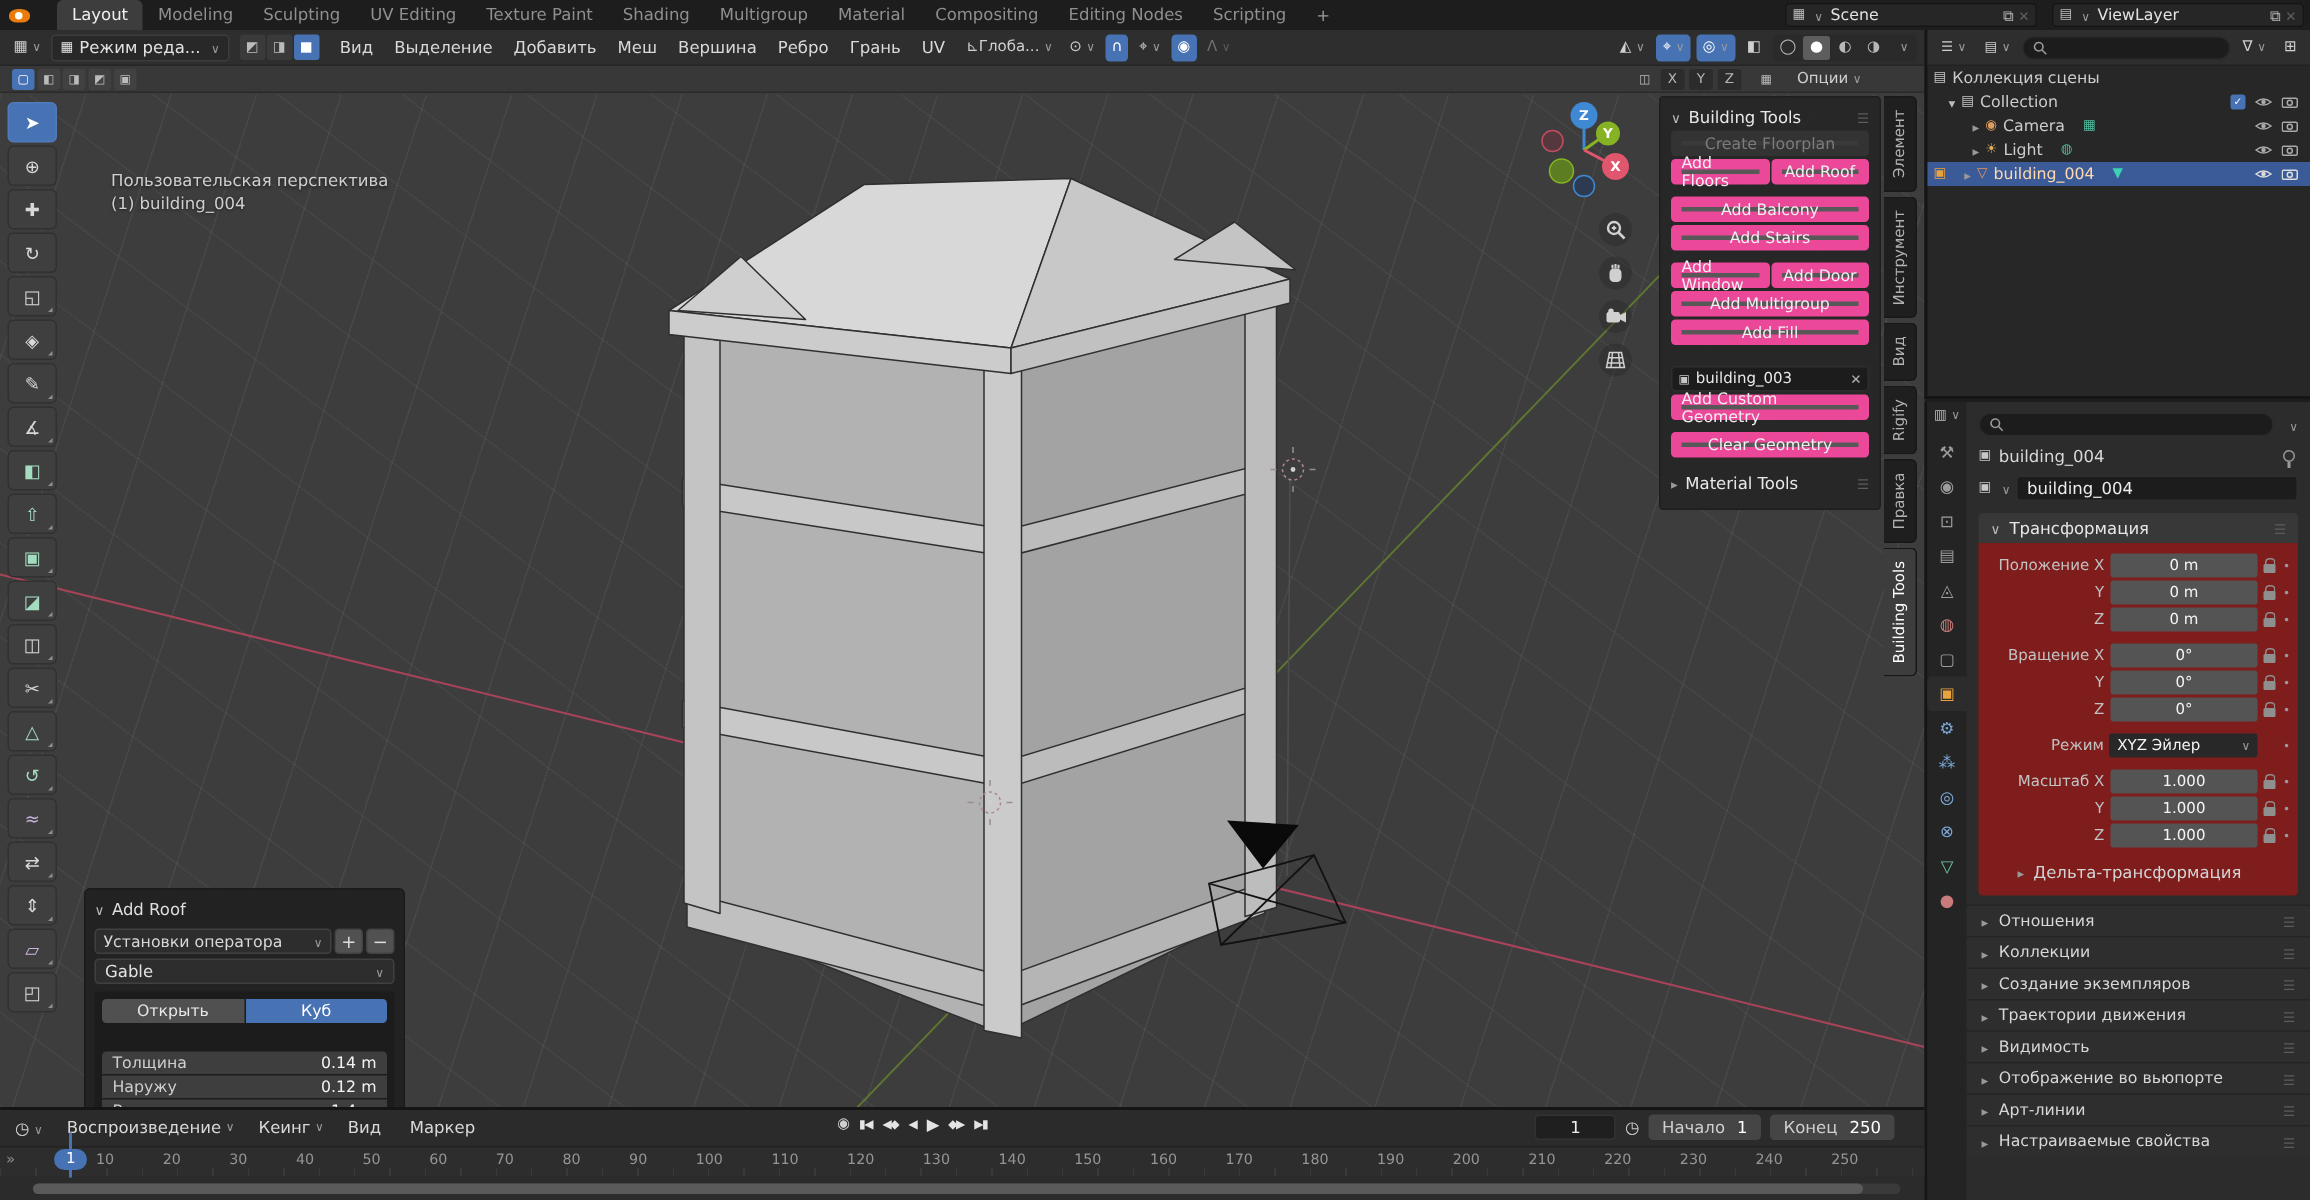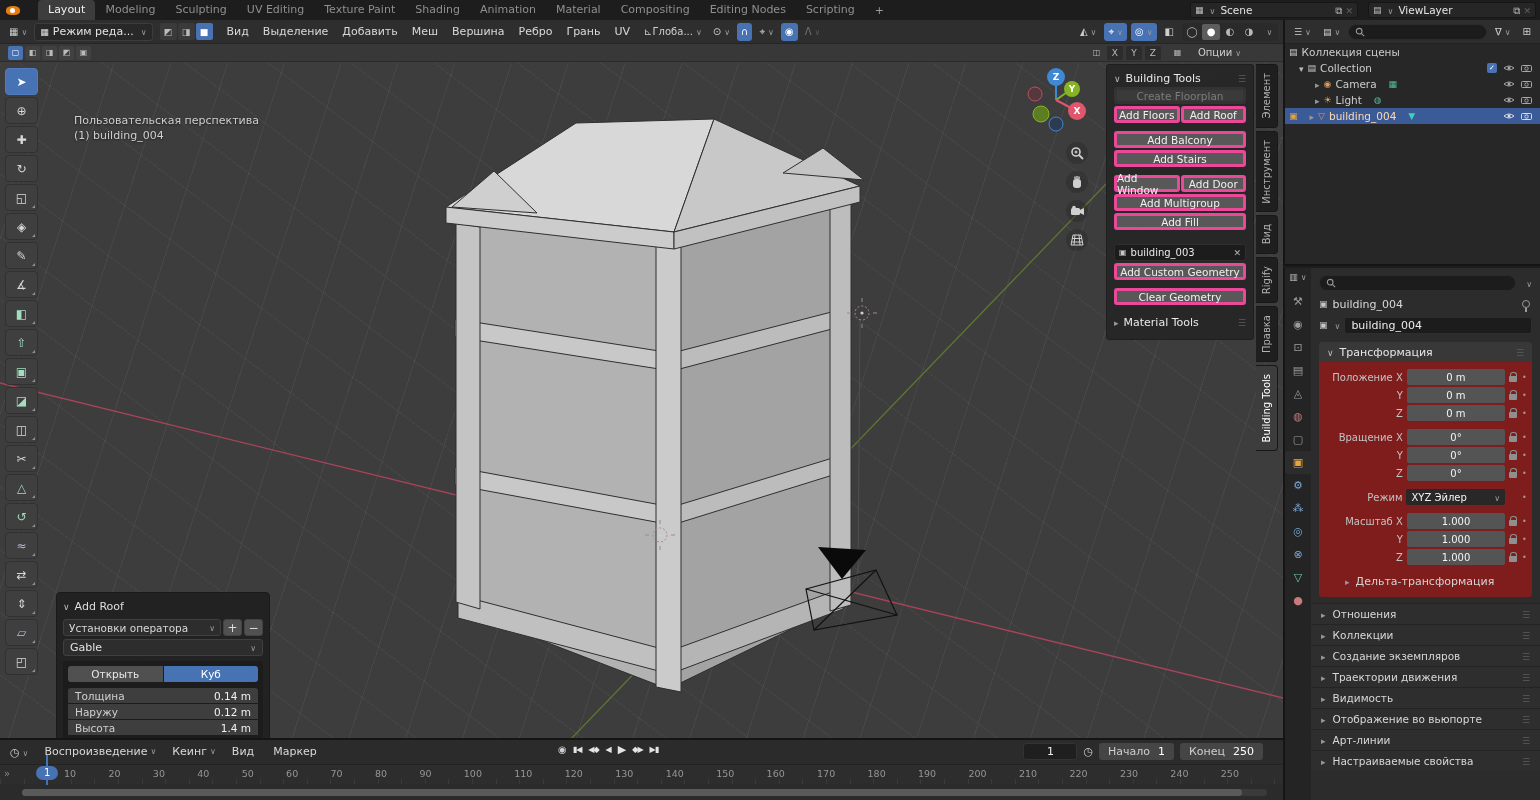--- a/index.html
+++ b/index.html
@@ -69,21 +69,21 @@
 
 
 .gizmo{position:absolute;left:1022px;top:46px}
 .navcol{position:absolute;left:1066px;top:122px;display:flex;flex-direction:column;gap:7px;align-items:center}
 .navbtn{width:22px;height:22px;border-radius:50%;display:flex;align-items:center;justify-content:center;background:rgba(40,40,40,.4)}
 
 
 .npanel{position:absolute;left:1106px;top:44px;width:148px;background:rgba(38,38,38,.96);border:1px solid #1e1e1e;border-radius:3px;padding:4px 7px 8px}
 .np-hdr{display:flex;align-items:center;gap:5px;height:18px;color:#e8e8e8}
 .np-hdr .title{flex:1}
-.npbtn{height:17px;background:#585858;border:3px solid #ec4899;border-radius:3px;display:flex;align-items:center;justify-content:center;color:#f0f0f0;font-size:10.5px;margin-bottom:2px}
+.npbtn{height:17px;background:#585858;border:7px solid #ec4899;border-radius:3px;display:flex;align-items:center;justify-content:center;color:#f0f0f0;font-size:10.5px;margin-bottom:2px}
 .npbtn.disabled{background:#3a3a3a;border-color:#333;color:#7c7c7c}
 .np-row{display:flex;gap:1px;margin-bottom:2px}
 .np-row .npbtn{flex:1;margin-bottom:0}
 .np-gap{height:6px}
 .np-field{height:17px;background:#1c1c1c;border:1px solid #2e2e2e;border-radius:3px;display:flex;align-items:center;gap:4px;padding:0 4px;margin-bottom:2px}
 .np-field .fico{font-size:8px;color:#c7c7c7}
 .np-field .ftext{flex:1;color:#e8e8e8;font-size:10px}
 
 
 .vtabs{position:absolute;left:1256px;top:44px;width:25px;display:flex;flex-direction:column;gap:3px}
@@ -94,21 +94,21 @@
 
 .oppanel{position:absolute;left:56px;top:572px;width:214px;background:rgba(32,32,32,.93);border:1px solid #1a1a1a;border-radius:4px;padding:5px 6px 6px}
 .op-hdr{display:flex;align-items:center;gap:5px;height:16px;color:#dedede;margin-bottom:5px}
 .op-row{display:flex;gap:2px;margin-bottom:3px}
 .op-preset{flex:1;height:17px;background:#2d2d2d;border:1px solid #404040;border-radius:3px;display:flex;align-items:center;padding:0 5px;color:#d8d8d8}
 .op-preset span:first-child{flex:1;font-size:10.5px}
 .op-sq{width:19px;height:17px;background:#515151;border:1px solid #434343;border-radius:3px;display:flex;align-items:center;justify-content:center}
 .op-type{height:17px;background:#2d2d2d;border:1px solid #404040;border-radius:3px;display:flex;align-items:center;padding:0 6px;color:#e2e2e2;margin-bottom:5px}
 .op-type span:first-child{flex:1}
 .op-group{background:#1c1c1c;border-radius:3px;padding:5px}
-.op-toggles{display:flex;gap:1px;margin-bottom:6px}
+.op-toggles{display:flex;gap:1px;margin-bottom:19px}
 .op-toggle{flex:1;height:16px;background:#505050;display:flex;align-items:center;justify-content:center;color:#e8e8e8;font-size:10.5px}
 .op-toggle:first-child{border-radius:3px 0 0 3px}
 .op-toggle:last-child{border-radius:0 3px 3px 0}
 .op-toggle.active{background:#4772b3;color:#fff}
 .op-field{height:15px;background:#3e3e3e;display:flex;align-items:center;padding:0 7px;margin-bottom:1px}
 .op-field:first-of-type{border-radius:3px 3px 0 0}
 .op-field .fl{flex:1;color:#cfcfcf;font-size:10.5px}
 .op-field .fv{color:#f2f2f2;font-size:10.5px}
 
 
@@ -191,21 +191,21 @@
   <header class="topbar">
     <span class="blender-logo"></span>
     <nav class="workspaces">
 
     <span class="ws-tab active">Layout</span>
         <span class="ws-tab">Modeling</span>
         <span class="ws-tab">Sculpting</span>
         <span class="ws-tab">UV Editing</span>
         <span class="ws-tab">Texture Paint</span>
         <span class="ws-tab">Shading</span>
-        <span class="ws-tab">Animation</span>
+        <span class="ws-tab">Multigroup</span>
         <span class="ws-tab">Material</span>
         <span class="ws-tab">Compositing</span>
         <span class="ws-tab">Editing Nodes</span>
         <span class="ws-tab">Scripting</span>
       </nav>
     <span class="ws-add">+</span>
     <div class="top-right">
       <div class="selector">
         <span class="sel-icon">▦</span>
           <span class="caret"></span>

